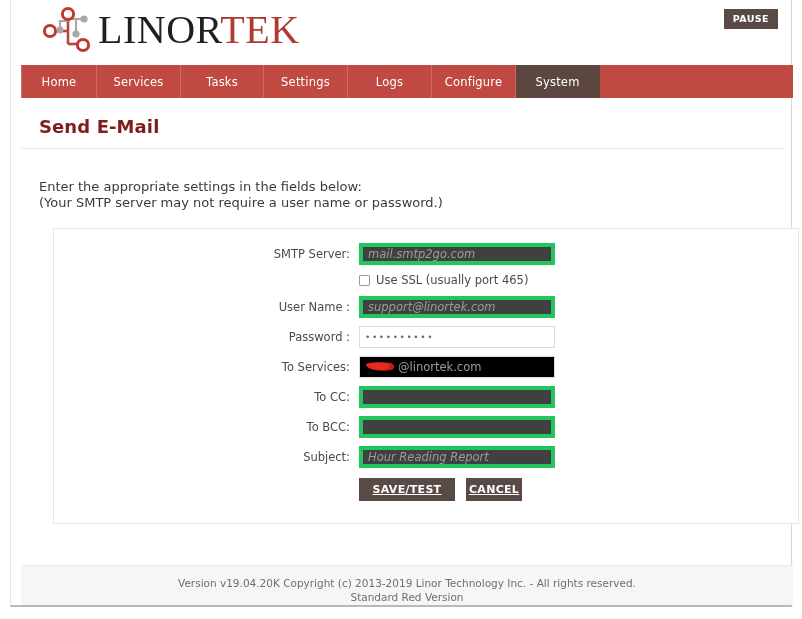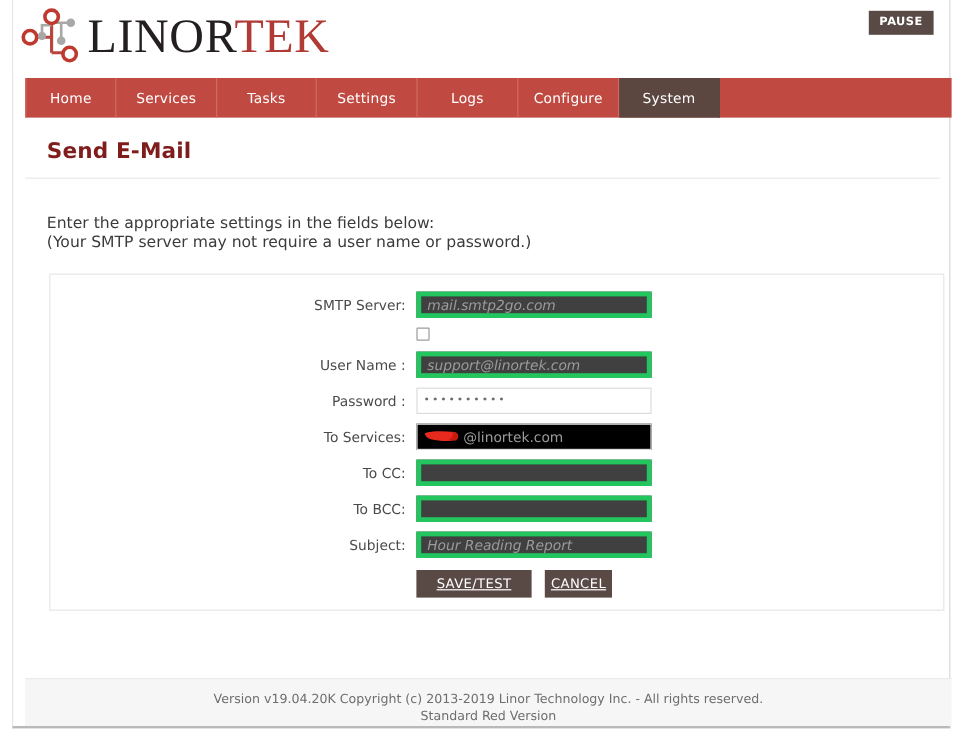--- a/index.html
+++ b/index.html
@@ -35,21 +35,21 @@
 
   
   .header {
     position: relative;
     height: 62px;
     background: #ffffff;
   }
 
   .logo-wrap {
     position: absolute;
-    left: 2px;
+    left: 27px;
     top: 2px;
     display: flex;
     align-items: center;
     height: 56px;
   }
   .logo-mark {
     width: 58px;
     height: 52px;
     display: block;
   }
@@ -133,24 +133,24 @@
 
   .intro {
     padding: 30px 0 0 18px;
     font-size: 13px;
     color: #3b3b3b;
     line-height: 15.5px;
   }
 
   
   .form-panel {
-    margin: 18px 0 0 20px;
+    margin: 18px 0 0 32px;
     width: 746px;
     border: 1px solid #e6e6e6;
-    padding: 14px 0 2px 0;
+    padding: 14px 0 14px 0;
     background: #ffffff;
   }
 
   .form-row {
     display: flex;
     align-items: center;
     margin-bottom: 8px;
   }
   .form-label {
     width: 305px;
@@ -231,21 +231,21 @@
     cursor: pointer;
     border-radius: 1px;
   }
 
   .btn-row { margin-top: 10px; }
   .btn {
     background: #594a46;
     color: #ffffff;
     border: none;
     font-size: 11px;
-    font-weight: normal;
+    font-weight: bold;
     letter-spacing: 0.3px;
     padding: 5px 0;
     cursor: pointer;
     font-family: "DejaVu Sans", "Liberation Sans", sans-serif;
     text-decoration: underline;
   }
   .btn.save { width: 96px; margin-right: 6px; }
   .btn.cancel { width: 56px; }
 
   
@@ -334,20 +334,21 @@
           <div class="form-field">
             <input class="txt" type="text" value="mail.smtp2go.com" style="">
           </div>
         </div>
 
 
         <div class="form-row check-row">
           <div class="form-label"></div>
           <div class="form-field check-field">
             <span class="check-box"></span>
+            <span>Use SSL (usually port 465)</span>
           </div>
         </div>
 
         <div class="form-row">
           <div class="form-label">User Name :</div>
           <div class="form-field">
             <input class="txt" type="text" value="support@linortek.com" style="">
           </div>
         </div>
 

